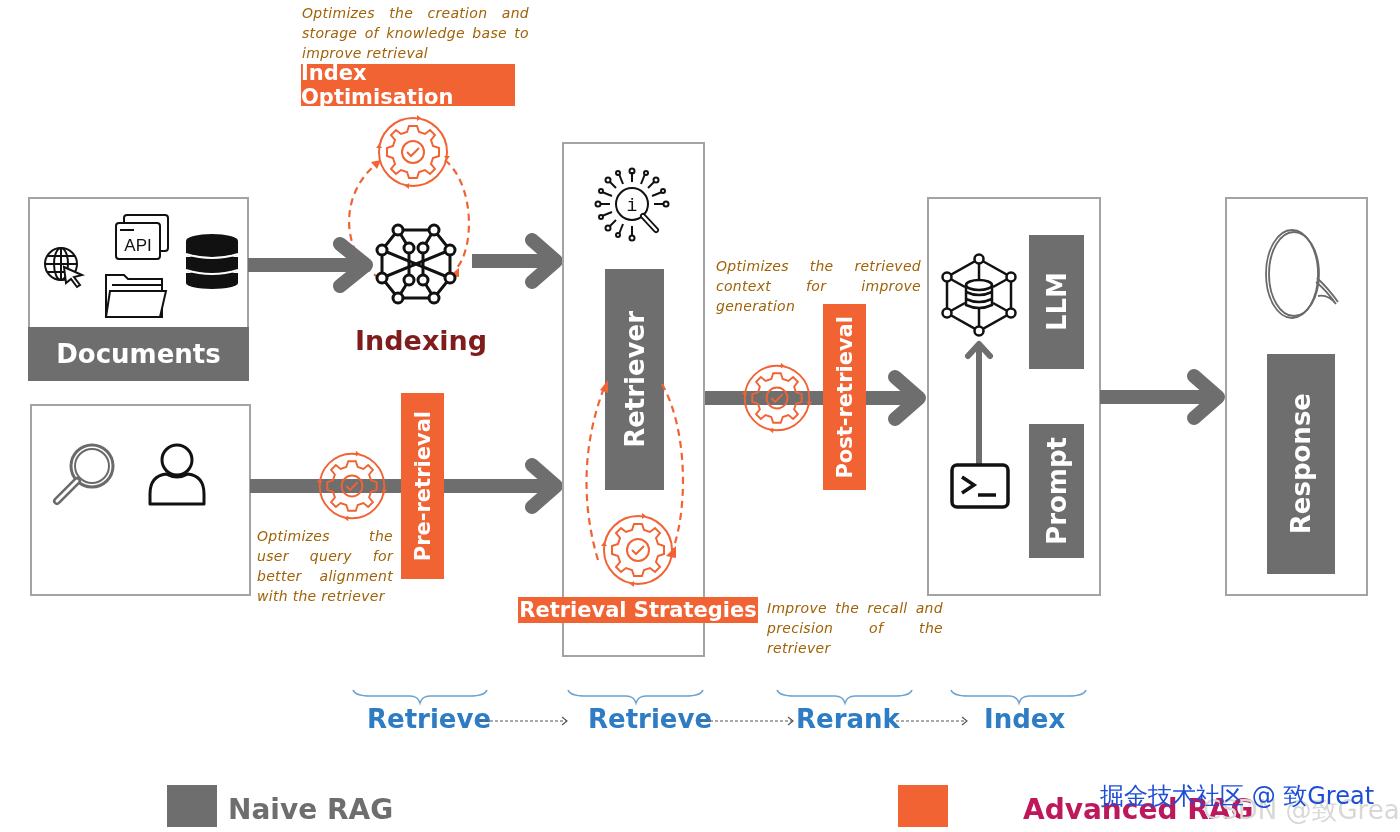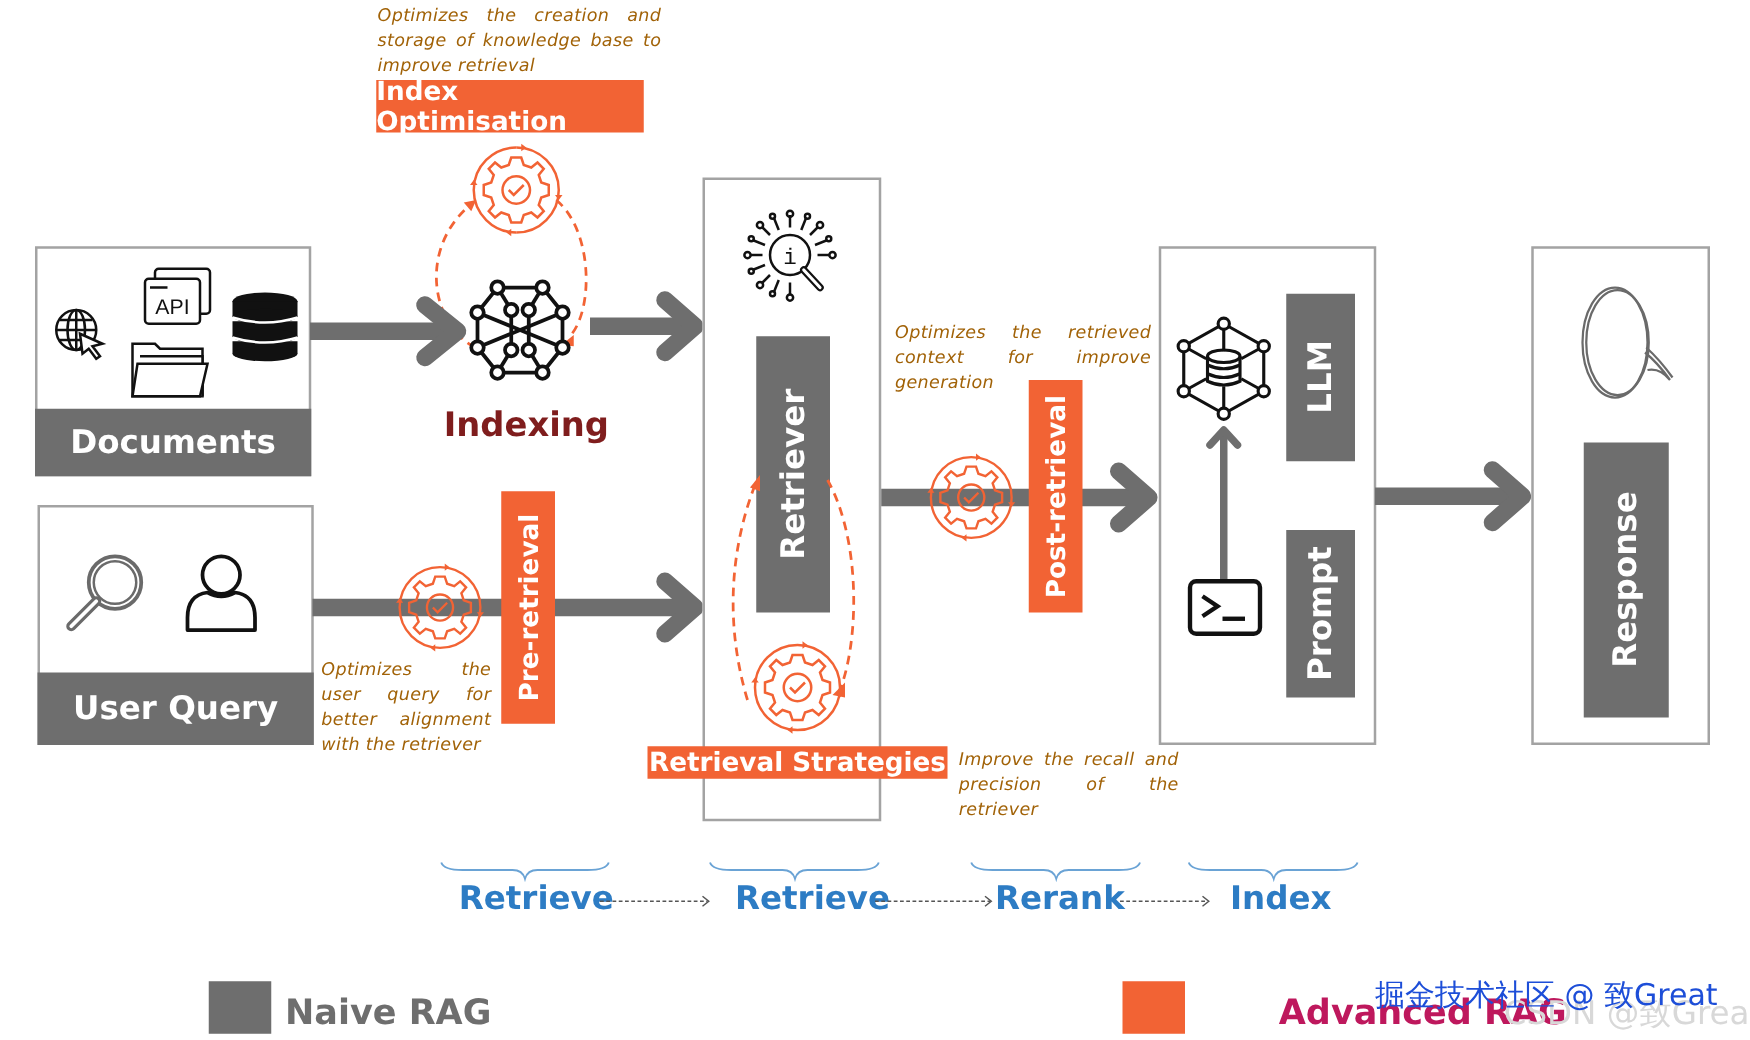--- a/index.html
+++ b/index.html
@@ -145,23 +145,20 @@
   <svg style="left:20px; top:34px;" width="66" height="66" viewBox="0 0 66 66">
     <circle cx="40" cy="26" r="21" fill="none" stroke="#6a6a6a" stroke-width="3"></circle>
     <circle cx="40" cy="26" r="17" fill="none" stroke="#6a6a6a" stroke-width="2"></circle>
     <line x1="25" y1="41" x2="5" y2="61" stroke="#6a6a6a" stroke-width="8" stroke-linecap="round"></line>
     <line x1="25" y1="41" x2="5" y2="61" stroke="#fff" stroke-width="3" stroke-linecap="round"></line>
   </svg>
   <svg style="left:112px; top:34px;" width="66" height="66" viewBox="0 0 66 66">
     <circle cx="33" cy="20" r="15" fill="none" stroke="#111" stroke-width="3"></circle>
     <path d="M6 64 V54 Q6 36 22 34 Q33 40 44 34 Q60 36 60 54 V64 Z" fill="none" stroke="#111" stroke-width="3" stroke-linejoin="round"></path>
   </svg>
-  <div class="gray-bar" style="left:-2px; bottom:-2px; width:221px; height:58px; font-size:26px;">
-    <span>User Query</span>
-  </div>
 </div>
 
 <svg style="left:250px; top:459px;" width="314" height="54" viewBox="0 0 314 54">
   <line x1="0" y1="27" x2="306" y2="27" stroke="#6e6e6e" stroke-width="14"></line>
   <polyline points="282,6 306,27 282,48" fill="none" stroke="#6e6e6e" stroke-width="14" stroke-linecap="round" stroke-linejoin="round"></polyline>
 </svg>
 
 <svg style="left:314px; top:448px;" width="76" height="76" viewBox="0 0 80 80">
   <g fill="#fff" stroke="#f26334" stroke-width="2">
     <circle cx="40" cy="40" r="34" fill="none"></circle>

